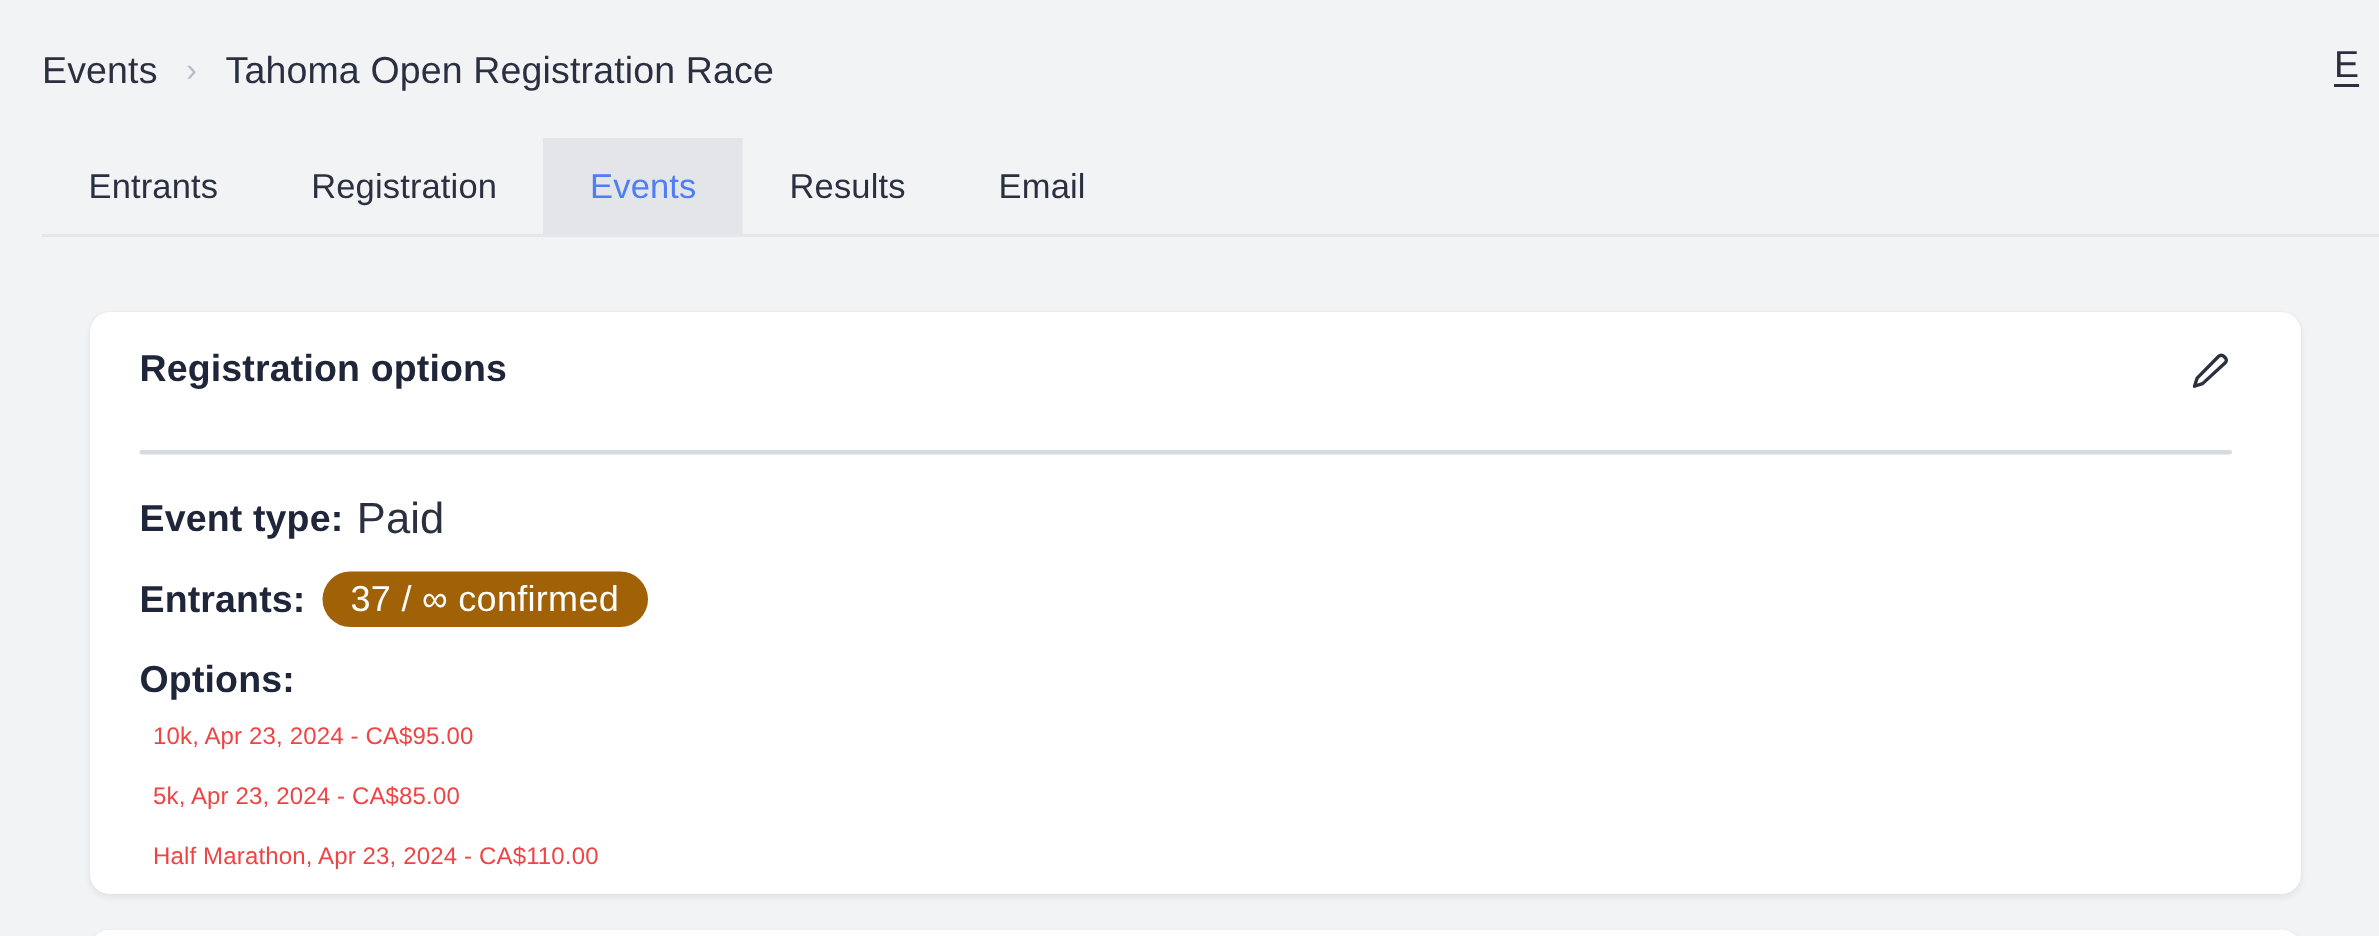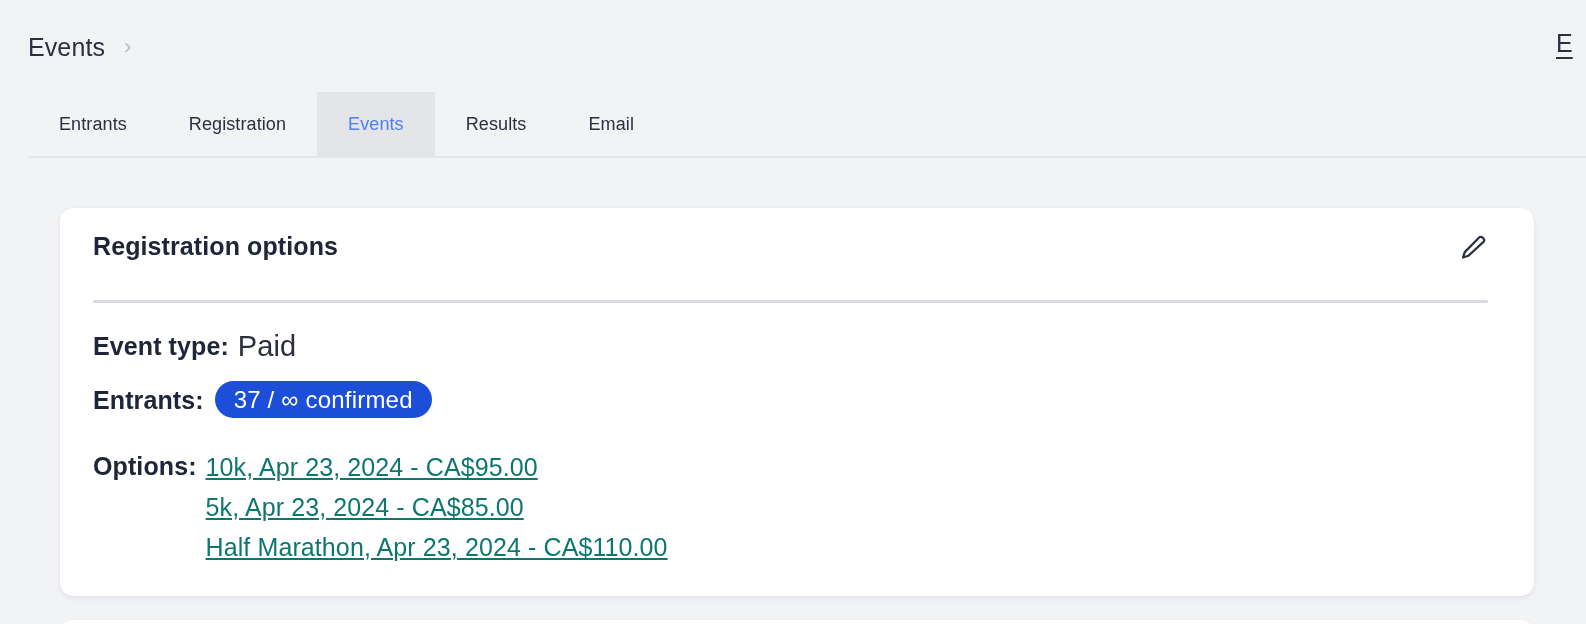--- a/index.html
+++ b/index.html
@@ -71,21 +71,21 @@
     top: 0;
     height: 64px;
     display: flex;
     align-items: stretch;
   }
   .tab {
     display: flex;
     align-items: center;
     justify-content: center;
     padding: 0 31px;
-    font-size: 18px;
+    font-size: 23px;
     color: #2b3040;
     cursor: pointer;
     background: transparent;
     white-space: nowrap;
     letter-spacing: 0.1px;
     text-align: center;
   }
   .tab.active {
     background: #e3e5e9;
     color: #4f7df3;
@@ -172,72 +172,72 @@
     letter-spacing: 0.1px;
   }
   .row-value {
     font-size: 29px;
     color: #2b3040;
     line-height: 38px;
     margin-left: 9px;
     letter-spacing: 0.1px;
   }
 
-  .row-entrants { margin-bottom: 28px; }
+  .row-entrants { margin-bottom: 15px; }
   .row-entrants .row-label { line-height: 38px; }
 
   .badge {
     display: inline-flex;
     align-items: center;
     justify-content: center;
     margin-left: 11px;
     height: 37px;
     padding: 0 19px;
     border-radius: 19px;
-    background: #1d4ed8;
+    background: #a16207;
     color: #ffffff;
     font-size: 24px;
     line-height: 37px;
     white-space: nowrap;
     letter-spacing: 0.2px;
   }
 
-  .row-options { align-items: flex-start; margin-bottom: 0; }
+  .row-options { align-items: flex-start; margin-bottom: 0; flex-direction: column; }
   .options-list {
     margin-left: 9px;
     display: flex;
     flex-direction: column;
   }
   .option-item {
-    font-size: 25px;
-    color: #0f766e;
+    font-size: 16px;
+    color: #ef4444;
     line-height: 40px;
     white-space: nowrap;
     letter-spacing: 0.1px;
-    text-decoration: underline;
   }
 
   
   .card-peek {
     position: absolute;
     left: 60px;
     top: 620px;
     width: 1474px;
     height: 40px;
     background: #ffffff;
     border-radius: 13px;
     box-shadow: 0 2px 5px rgba(24,30,50,0.075);
   }
 </style>
 </head>
 <body>
 
 <div class="breadcrumb">
   <span class="crumb crumb-link">Events</span>
   <span class="crumb-sep">›</span>
+  <span class="crumb">Tahoma Open Registration Race</span>
 </div>
 
 <a class="topright-link">E</a>
 
 <div class="tabbar">
   <div class="tabbar-inner">
     <div class="tab">Entrants</div>
     <div class="tab">Registration</div>
     <div class="tab active">Events</div>
     <div class="tab">Results</div>

